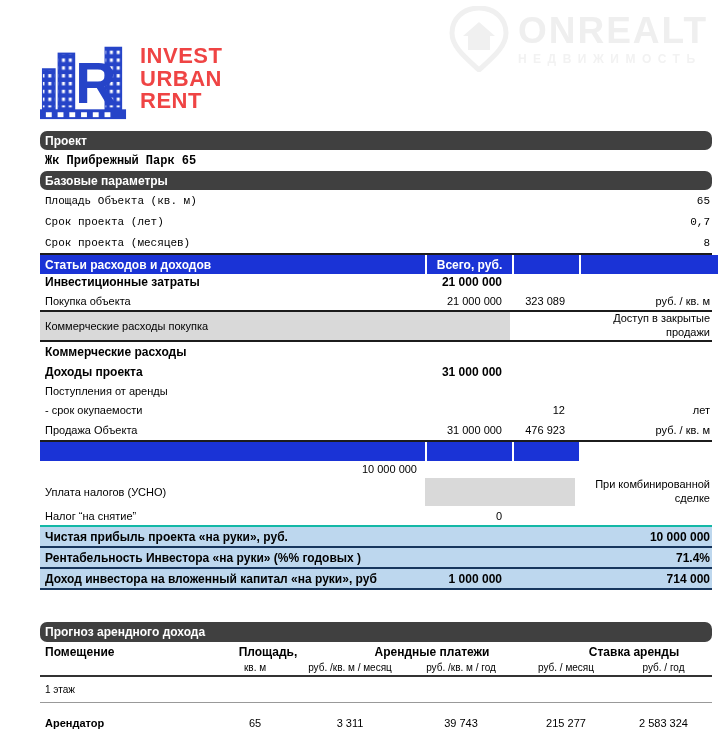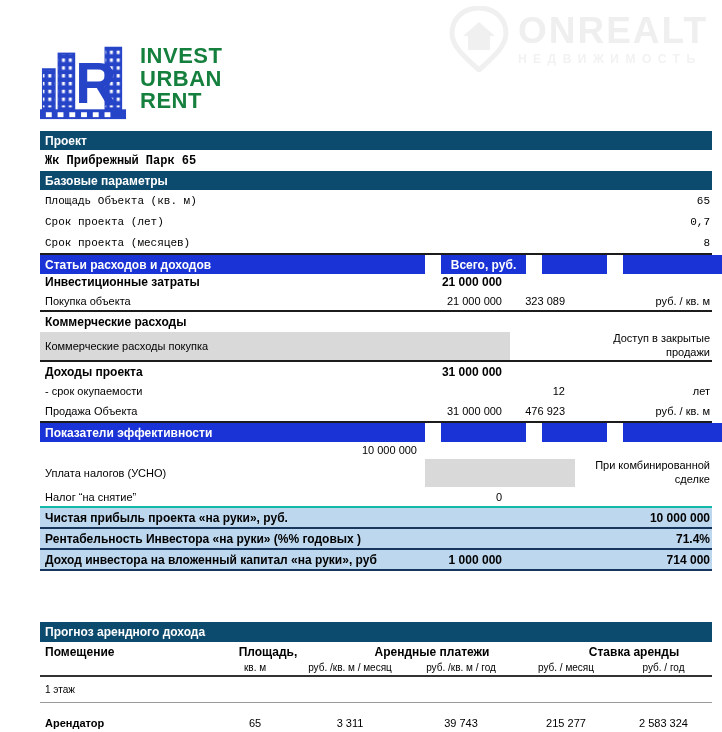--- a/index.html
+++ b/index.html
@@ -2,34 +2,34 @@
 <html><head>
 <meta charset="utf-8">
 <style>
   * { margin:0; padding:0; box-sizing:border-box; }
   body { background:#fff; font-family:"Liberation Sans", sans-serif; color:#000; }
   .page { position:relative; width:722px; height:732px; background:#fff; overflow:hidden; }
 
   
   .logo-wrap { position:absolute; left:40px; top:33px; display:flex; align-items:center; }
   .logo-icon { width:88px; height:92px; }
-  .logo-text { margin-left:12px; color:#15803d; font-weight:bold; font-size:22px;
+  .logo-text { margin-left:12px; color:#ef4444; font-weight:bold; font-size:22px;
                line-height:1.04; letter-spacing:.5px; }
 
   .watermark { position:absolute; right:14px; top:6px; display:flex; align-items:center; }
   .wm-icon { width:62px; height:66px; margin-right:8px; }
   .wm-text .wm-title { font-size:37px; font-weight:bold; color:#efefef; letter-spacing:2px; line-height:1; }
   .wm-text .wm-sub { font-size:12px; font-weight:bold; color:#f2f2f2; letter-spacing:6.5px; margin-top:3px; }
 
   
   .tbl { position:absolute; left:40px; top:131px; width:672px; }
   .g4 { display:grid; grid-template-columns:385px 85px 65px 137px; align-items:center; }
-  .band { background:#0c4a6e; color:#fff; font-weight:bold; font-size:12px; height:19px;
-          display:flex; align-items:center; padding-left:5px; }
-  .band-grid { height:19px; background:#fff; column-gap:16px; }
+  .band { background:#404040; color:#fff; font-weight:bold; font-size:12px; height:19px;
+          display:flex; align-items:center; padding-left:5px;border-radius:7px; }
+  .band-grid { height:19px; background:#fff; column-gap:2px; }
   .band-grid > div { background:#1a33d6; color:#fff; font-weight:bold; font-size:12px;
                      height:19px; display:flex; align-items:center; }
   .band-grid > div:first-child { padding-left:5px; }
   .band-grid .c { justify-content:center; }
   .dark-top { border-top:2px solid #1c1c1c; }
 
   .row { font-size:11px; }
   .row > div { overflow:hidden; white-space:nowrap; }
   .h21 { height:21px;font-family:Liberation Mono, monospace; } .h20 { height:20px; } .h19 { height:19px; }
   .h28 { height:28px; } .h30 { height:30px; }
@@ -151,57 +151,62 @@
         <div></div>
     </div>
 
     <div class="row h20 g4 thick-bottom">
       <div class="lbl">Покупка объекта</div>
       <div class="r pr8">21 000 000</div>
       <div class="r pr10">323 089</div>
       <div class="r pr2">руб. / кв. м</div>
     </div>
 
-    <div class="row h20 g4">
-      <div class="lbl b">Коммерческие расходы</div>
-      <div></div>
-        <div></div>
-        <div></div>
-    </div>
-
     <div class="row h30 g4 thick-bottom">
       <div class="gray lbl" style="grid-column:1/3">Коммерческие расходы покупка</div>
       <div></div>
       <div class="note pr2">Доступ в закрытые продажи</div>
     </div>
 
+    <div class="row h20 g4">
+      <div class="lbl b">Коммерческие расходы</div>
+      <div></div>
+        <div></div>
+        <div></div>
+    </div>
+
     <div class="row h19 g4">
       <div class="lbl b">Доходы проекта</div>
       <div class="r pr8 b">31 000 000</div>
       <div></div>
         <div></div>
     </div>
 
+    <div class="row h19 g4">
+      <div class="lbl">Поступления от аренды</div>
+      <div></div>
+        <div></div>
+        <div></div>
+    </div>
 
     <div class="row h20 g4">
       <div class="lbl">- срок окупаемости</div>
       <div></div>
       <div class="r pr10">12</div>
       <div class="r pr2">лет</div>
     </div>
 
     <div class="row h20 g4">
       <div class="lbl">Продажа Объекта</div>
       <div class="r pr8">31 000 000</div>
       <div class="r pr10">476 923</div>
       <div class="r pr2">руб. / кв. м</div>
     </div>
 
     <div class="g4 band-grid dark-top">
-      <div>Показатели эффективности</div>
       <div></div>
         <div></div>
         <div></div>
     </div>
 
     <div class="row h19 g4">
       <div class="r pr8">10 000 000</div>
       <div></div>
         <div></div>
     </div>

